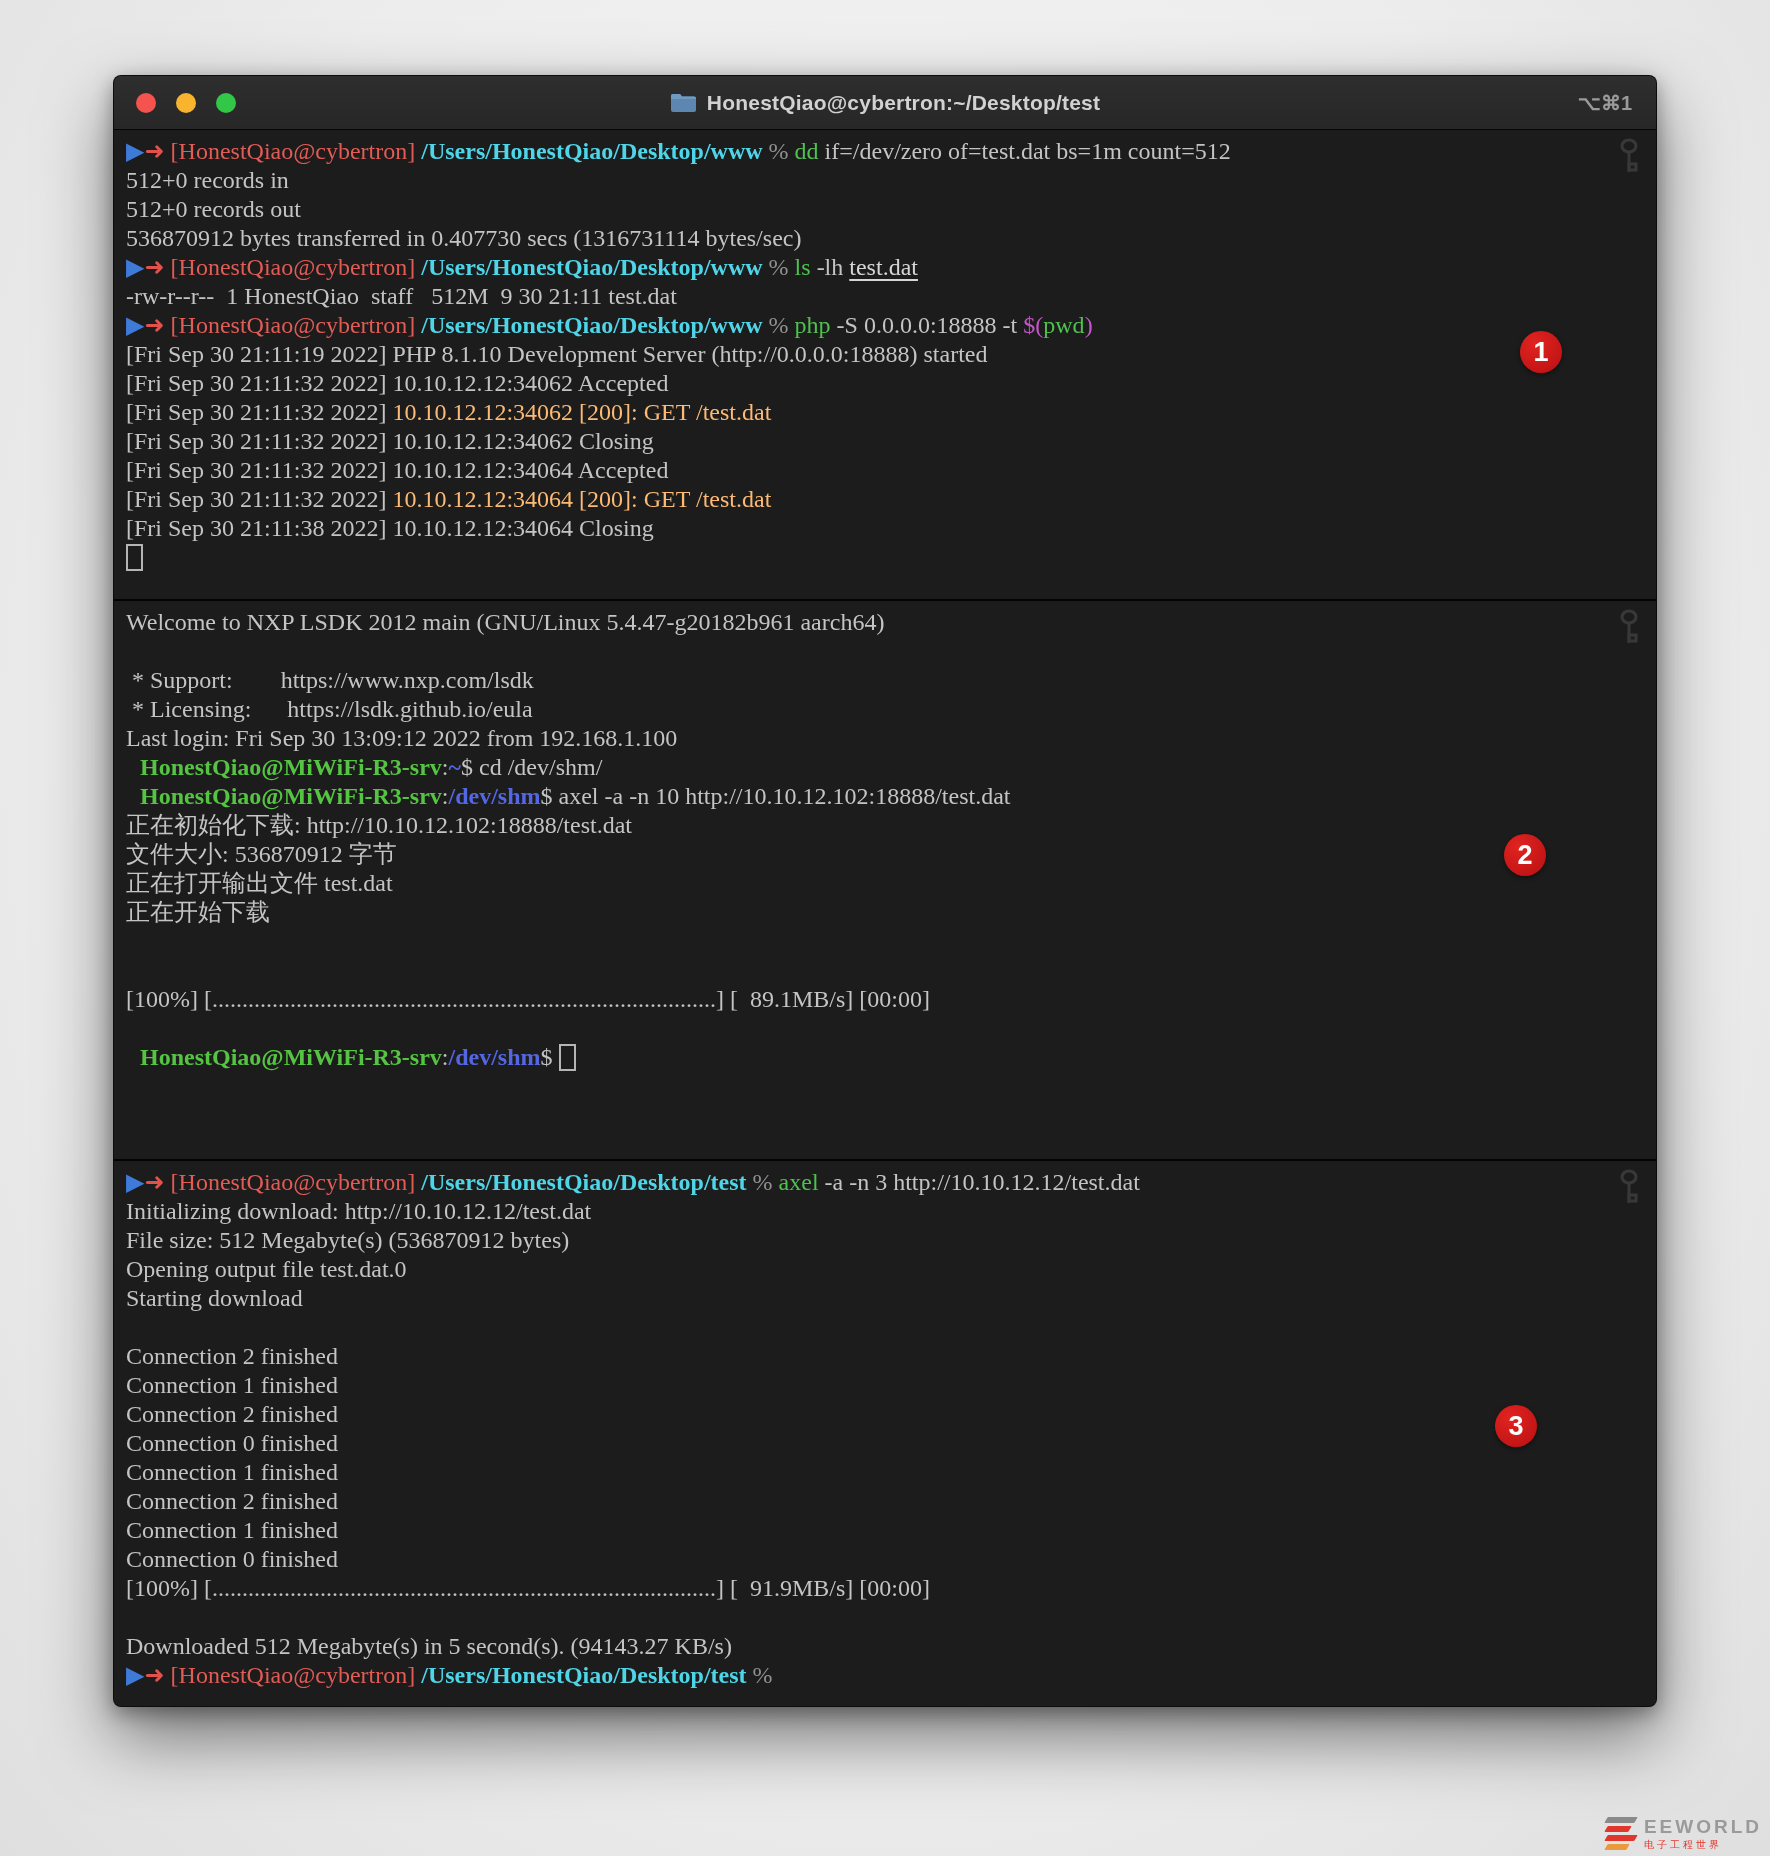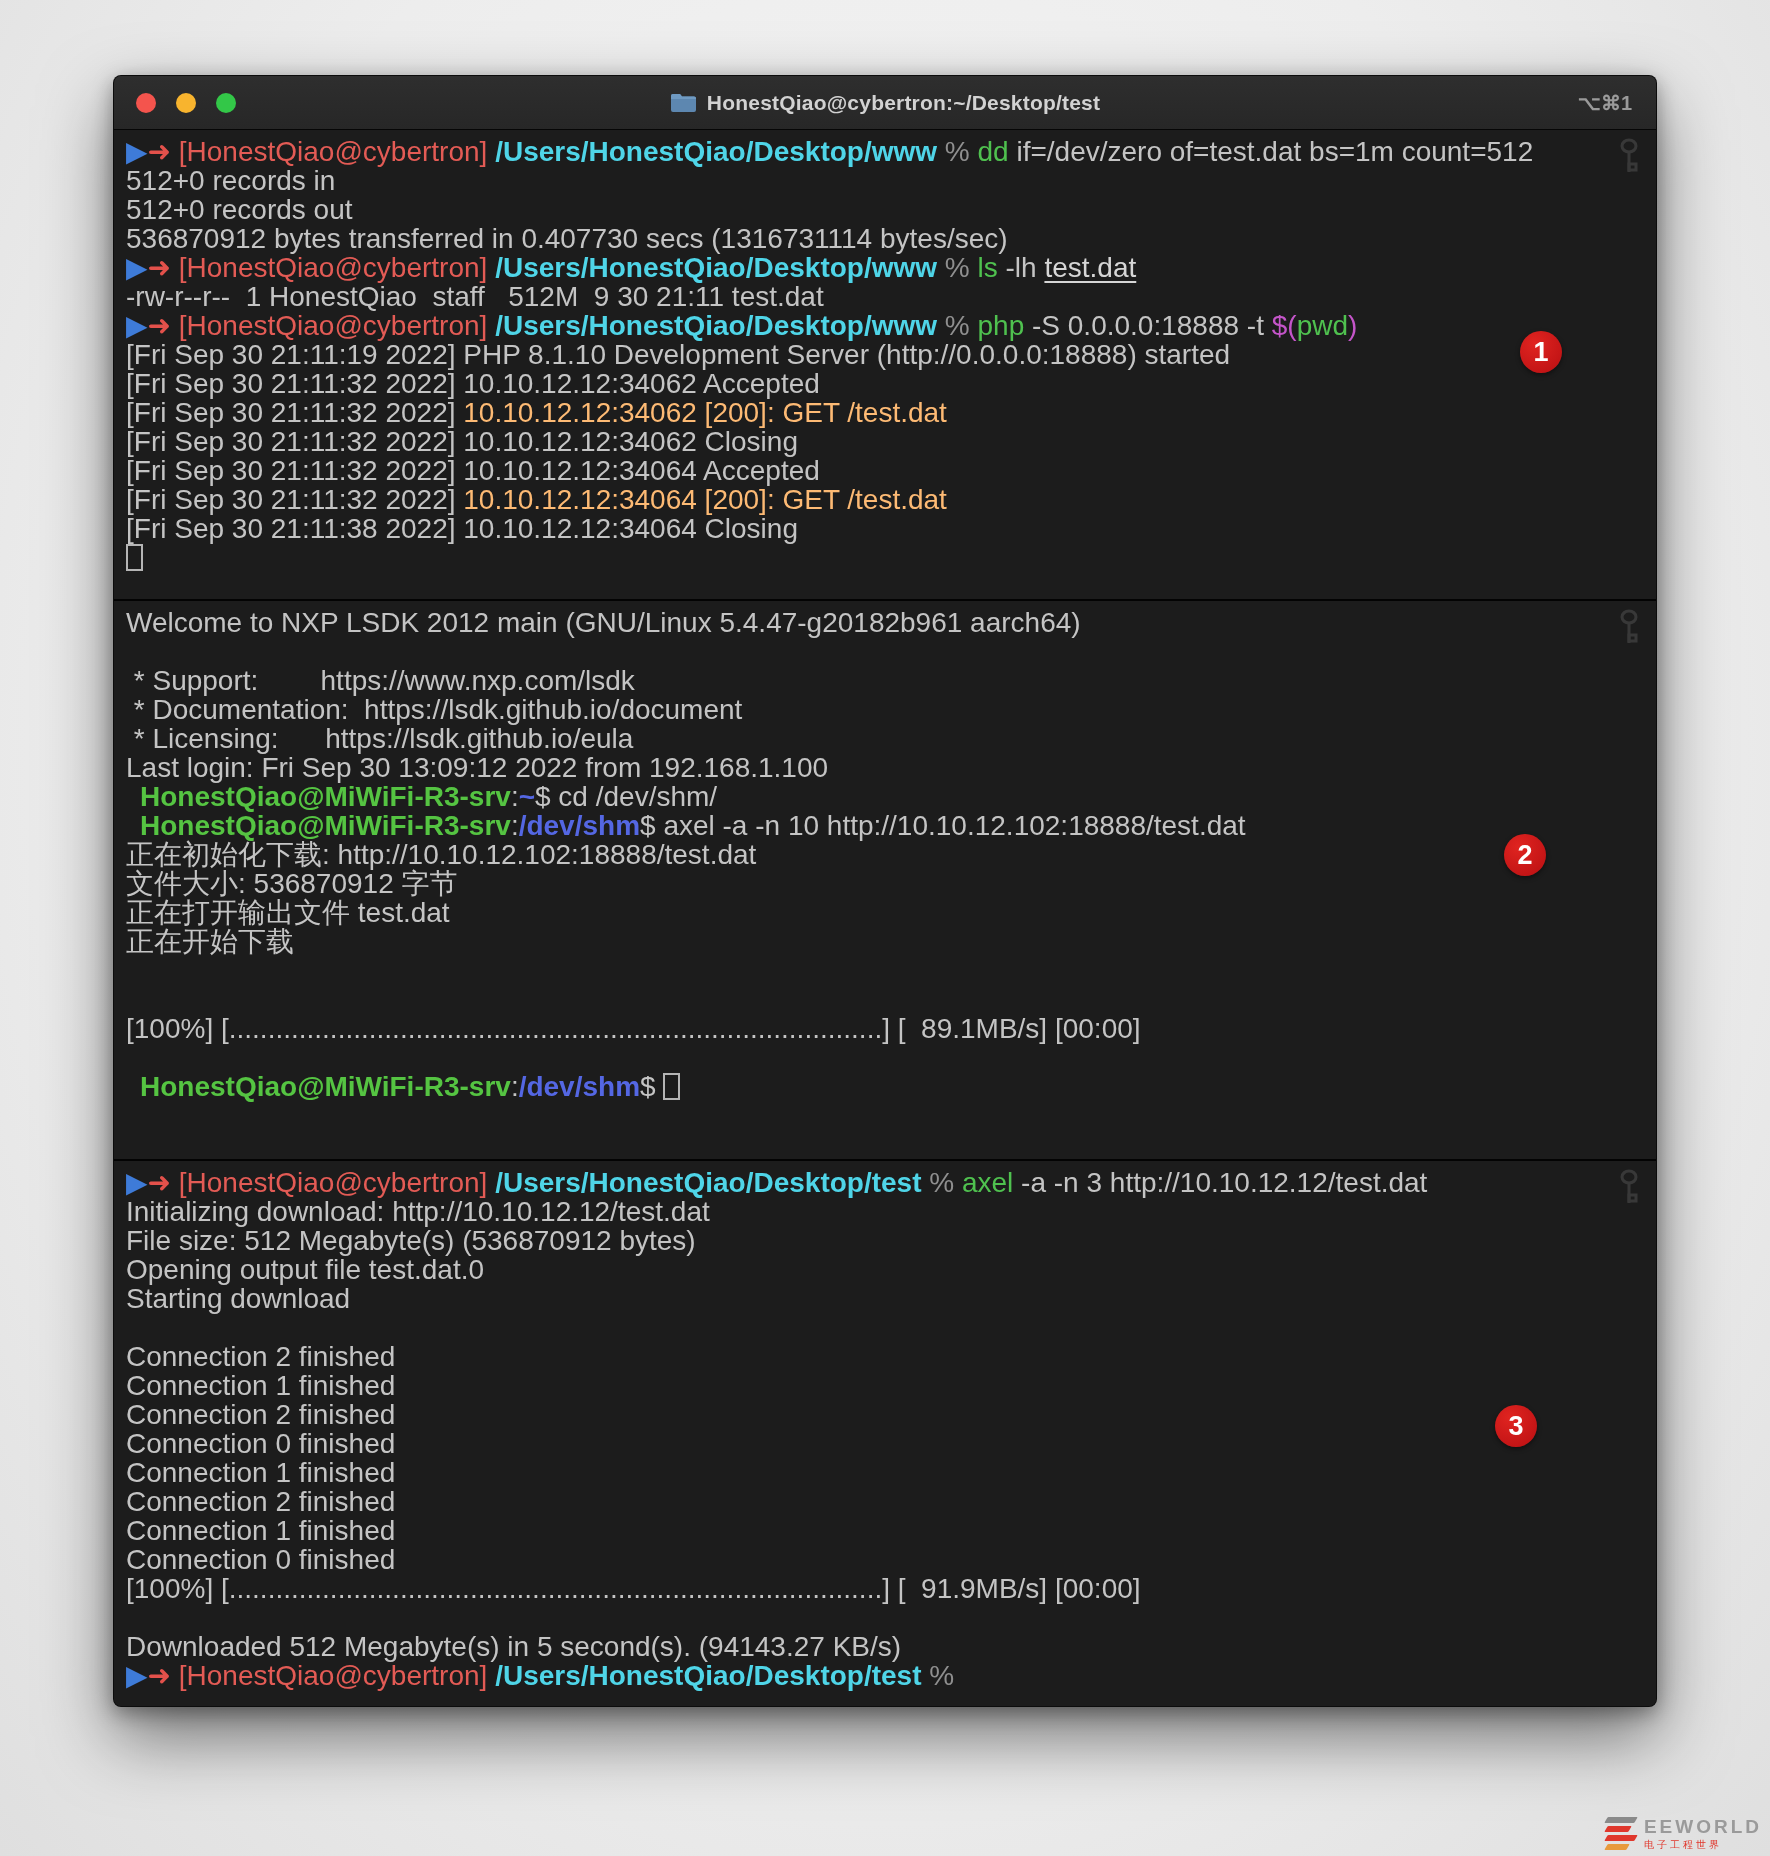--- a/index.html
+++ b/index.html
@@ -24,21 +24,21 @@
   .light{width:20px;height:20px;border-radius:50%;}
   .light.red{background:#f4544d;}
   .light.yellow{background:#f8b42e;}
   .light.green{background:#33c748;}
   .titlewrap{display:flex;align-items:center;gap:10px;}
   .title{font-size:21px;font-weight:bold;color:#d2d2d2;letter-spacing:.2px;}
   .shortcut{position:absolute;right:24px;top:0;height:100%;display:flex;align-items:center;
     color:#9a9a9a;font-size:20px;font-weight:bold;}
   .pane{
     position:relative;background:#1c1c1c;padding:7px 12px 0 12px;box-sizing:border-box;overflow:hidden;
-    font-family:Liberation Sans, sans-serif;font-size:28px;line-height:29px;
+    font-family:Liberation Serif, serif;font-size:24px;line-height:29px;
     color:#c4c4c4;
   }
   .pane1{flex:0 0 469px;}
   .pane2{flex:0 0 560px;border-top:2px solid #030303;}
   .pane3{flex:1 1 auto;border-top:2px solid #030303;}
   .tline{white-space:pre;min-height:29px;}
   .sg-d{color:#c4c4c4;}
   .sg-gray{color:#8f8f8f;}
   .sg-red{color:#e35b55;}
   .sg-pb{color:#3e7bd8;}
@@ -118,21 +118,20 @@
 
   <div class="pane pane2">
     <svg class="keyicon" width="22" height="38" viewBox="0 0 22 38">
       <ellipse cx="11" cy="8" rx="7" ry="6" fill="none" stroke="#3c3c3c" stroke-width="3"></ellipse>
       <line x1="11" y1="14" x2="11" y2="34" stroke="#3c3c3c" stroke-width="3"></line>
       <rect x="11" y="26" width="7" height="6" fill="none" stroke="#3c3c3c" stroke-width="3"></rect>
     </svg>
   <div class="tline"><span class="sg-d">Welcome to NXP LSDK 2012 main (GNU/Linux 5.4.47-g20182b961 aarch64)</span></div>
       <div class="tline"><span class="sg-d"></span></div>
       <div class="tline"><span class="sg-d"> * Support:        https://www.nxp.com/lsdk</span></div>
-      <div class="tline"><span class="sg-d"> * Documentation:  https://lsdk.github.io/document</span></div>
       <div class="tline"><span class="sg-d"> * Licensing:      https://lsdk.github.io/eula</span></div>
       <div class="tline"><span class="sg-d">Last login: Fri Sep 30 13:09:12 2022 from 192.168.1.100</span></div>
       <div class="tline"><span class="sg-ugreen">HonestQiao@MiWiFi-R3-srv</span><span class="sg-d">:</span><span class="sg-dblue">~</span><span class="sg-d">$ cd /dev/shm/</span></div>
       <div class="tline"><span class="sg-ugreen">HonestQiao@MiWiFi-R3-srv</span><span class="sg-d">:</span><span class="sg-dblue">/dev/shm</span><span class="sg-d">$ axel -a -n 10 http://10.10.12.102:18888/test.dat</span></div>
       <div class="tline"><span class="sg-d">正在初始化下载: http://10.10.12.102:18888/test.dat</span></div>
       <div class="tline"><span class="sg-d">文件大小: 536870912 字节</span></div>
       <div class="tline"><span class="sg-d">正在打开输出文件 test.dat</span></div>
       <div class="tline"><span class="sg-d">正在开始下载</span></div>
       <div class="tline"><span class="sg-d"></span></div>
       <div class="tline"><span class="sg-d"></span></div>

